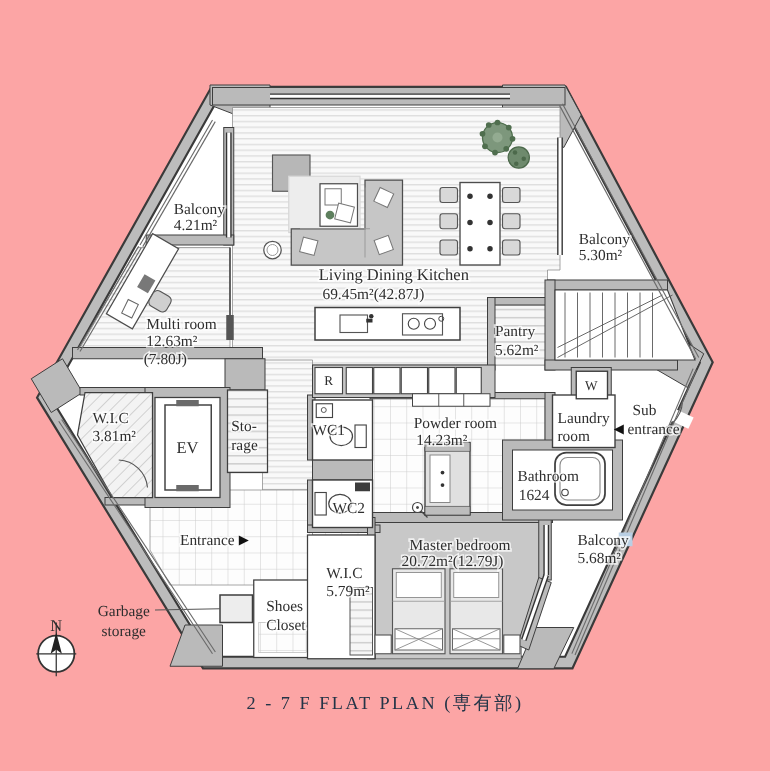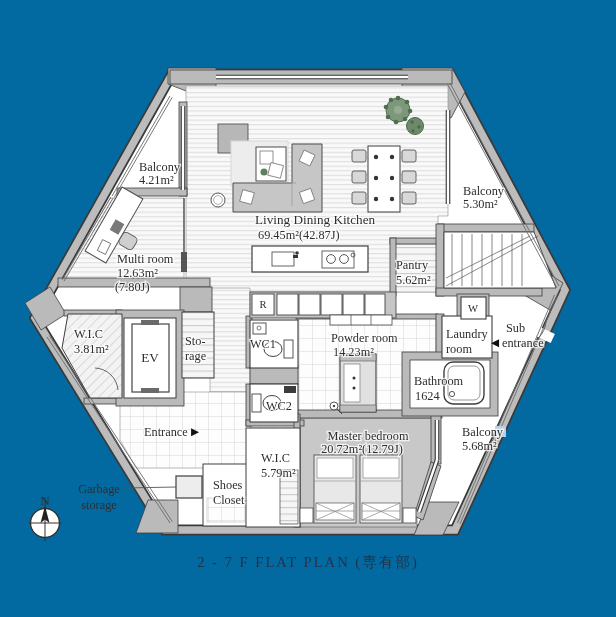--- a/index.html
+++ b/index.html
@@ -1,16 +1,16 @@
 <!DOCTYPE html>
 <html><head>
 <meta charset="utf-8">
 <style>
   html,body{margin:0;padding:0;background:#ffffff;}
-  .page{position:relative;width:616px;height:617px;background:#0369a1;overflow:hidden;
+  .page{position:relative;width:616px;height:617px;background:#fca5a5;overflow:hidden;
         font-family:"Liberation Serif","DejaVu Serif",serif;}
   svg{position:absolute;left:0;top:0;}
   text{fill:#2e2e2e;font-family:"Liberation Serif","DejaVu Serif",serif;font-size:12.3px;
        paint-order:stroke;stroke:rgba(255,255,255,0.72);stroke-width:2.6px;}
   text.nohalo{stroke:none;}
   .cap{font-size:14.6px;letter-spacing:2px;fill:#233447;}
   .small{font-size:10.6px;}
   .big{font-size:13.2px;}
   .arrow{font-size:10.5px;fill:#111;stroke:none;}
 </style>

